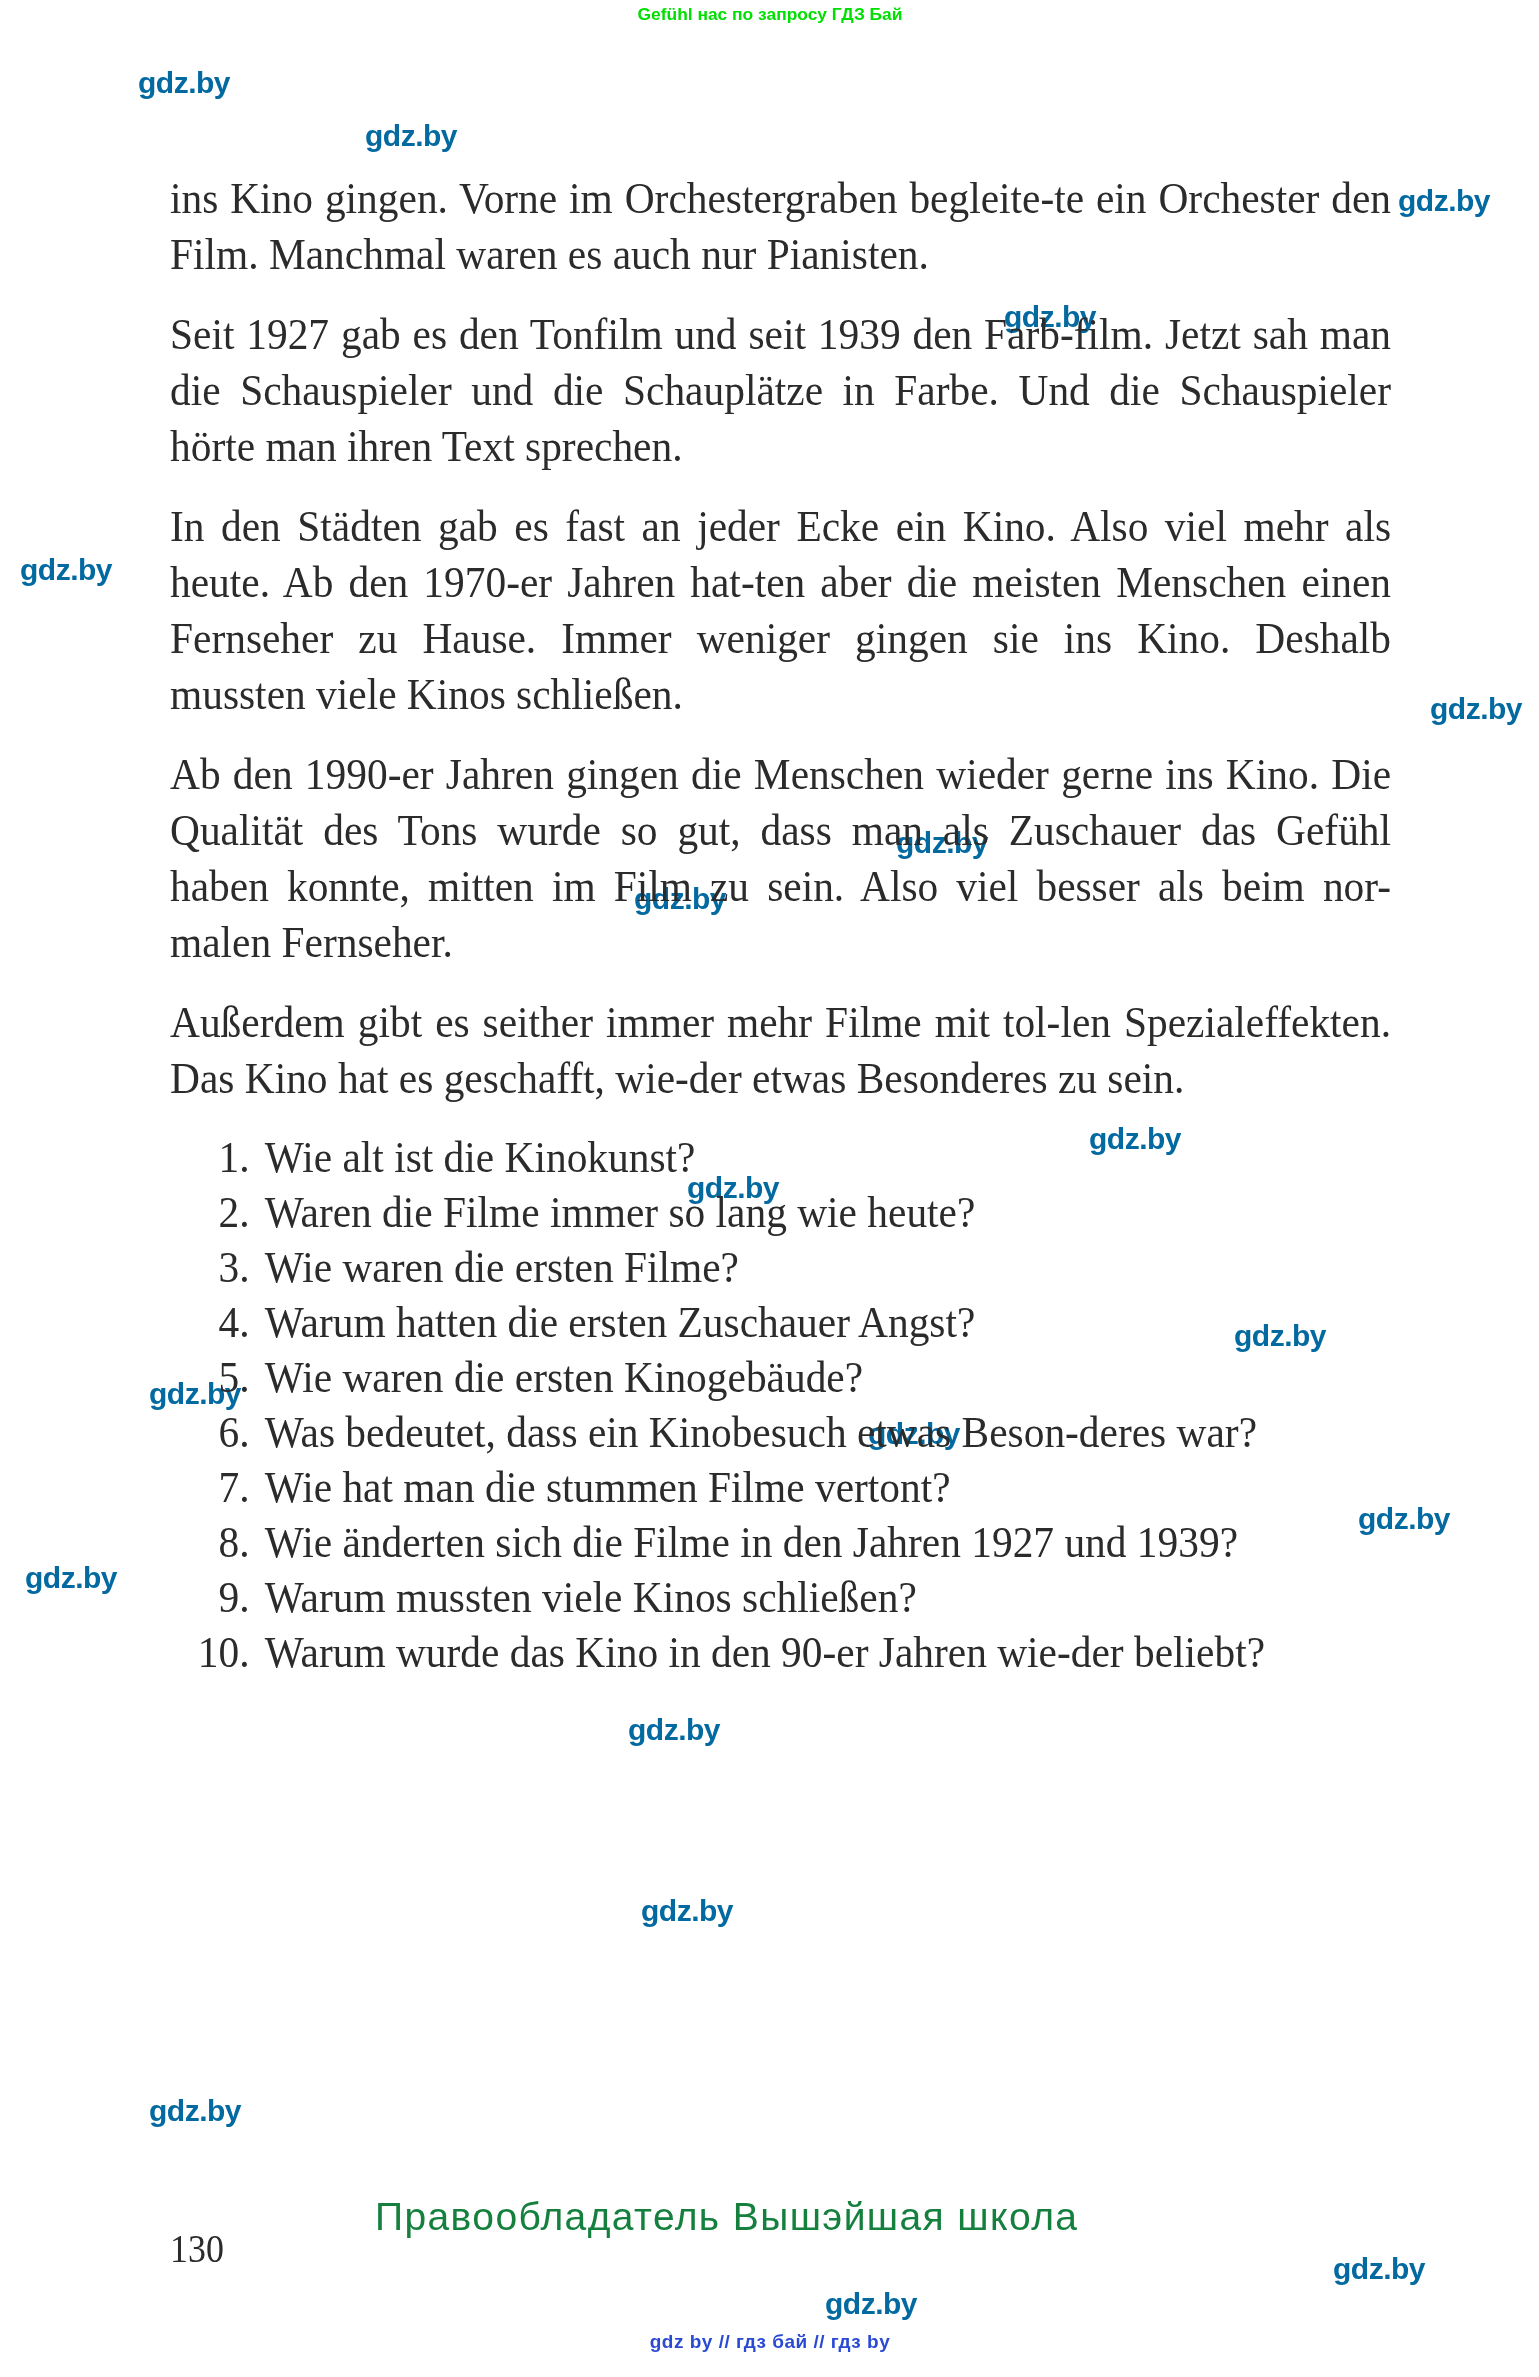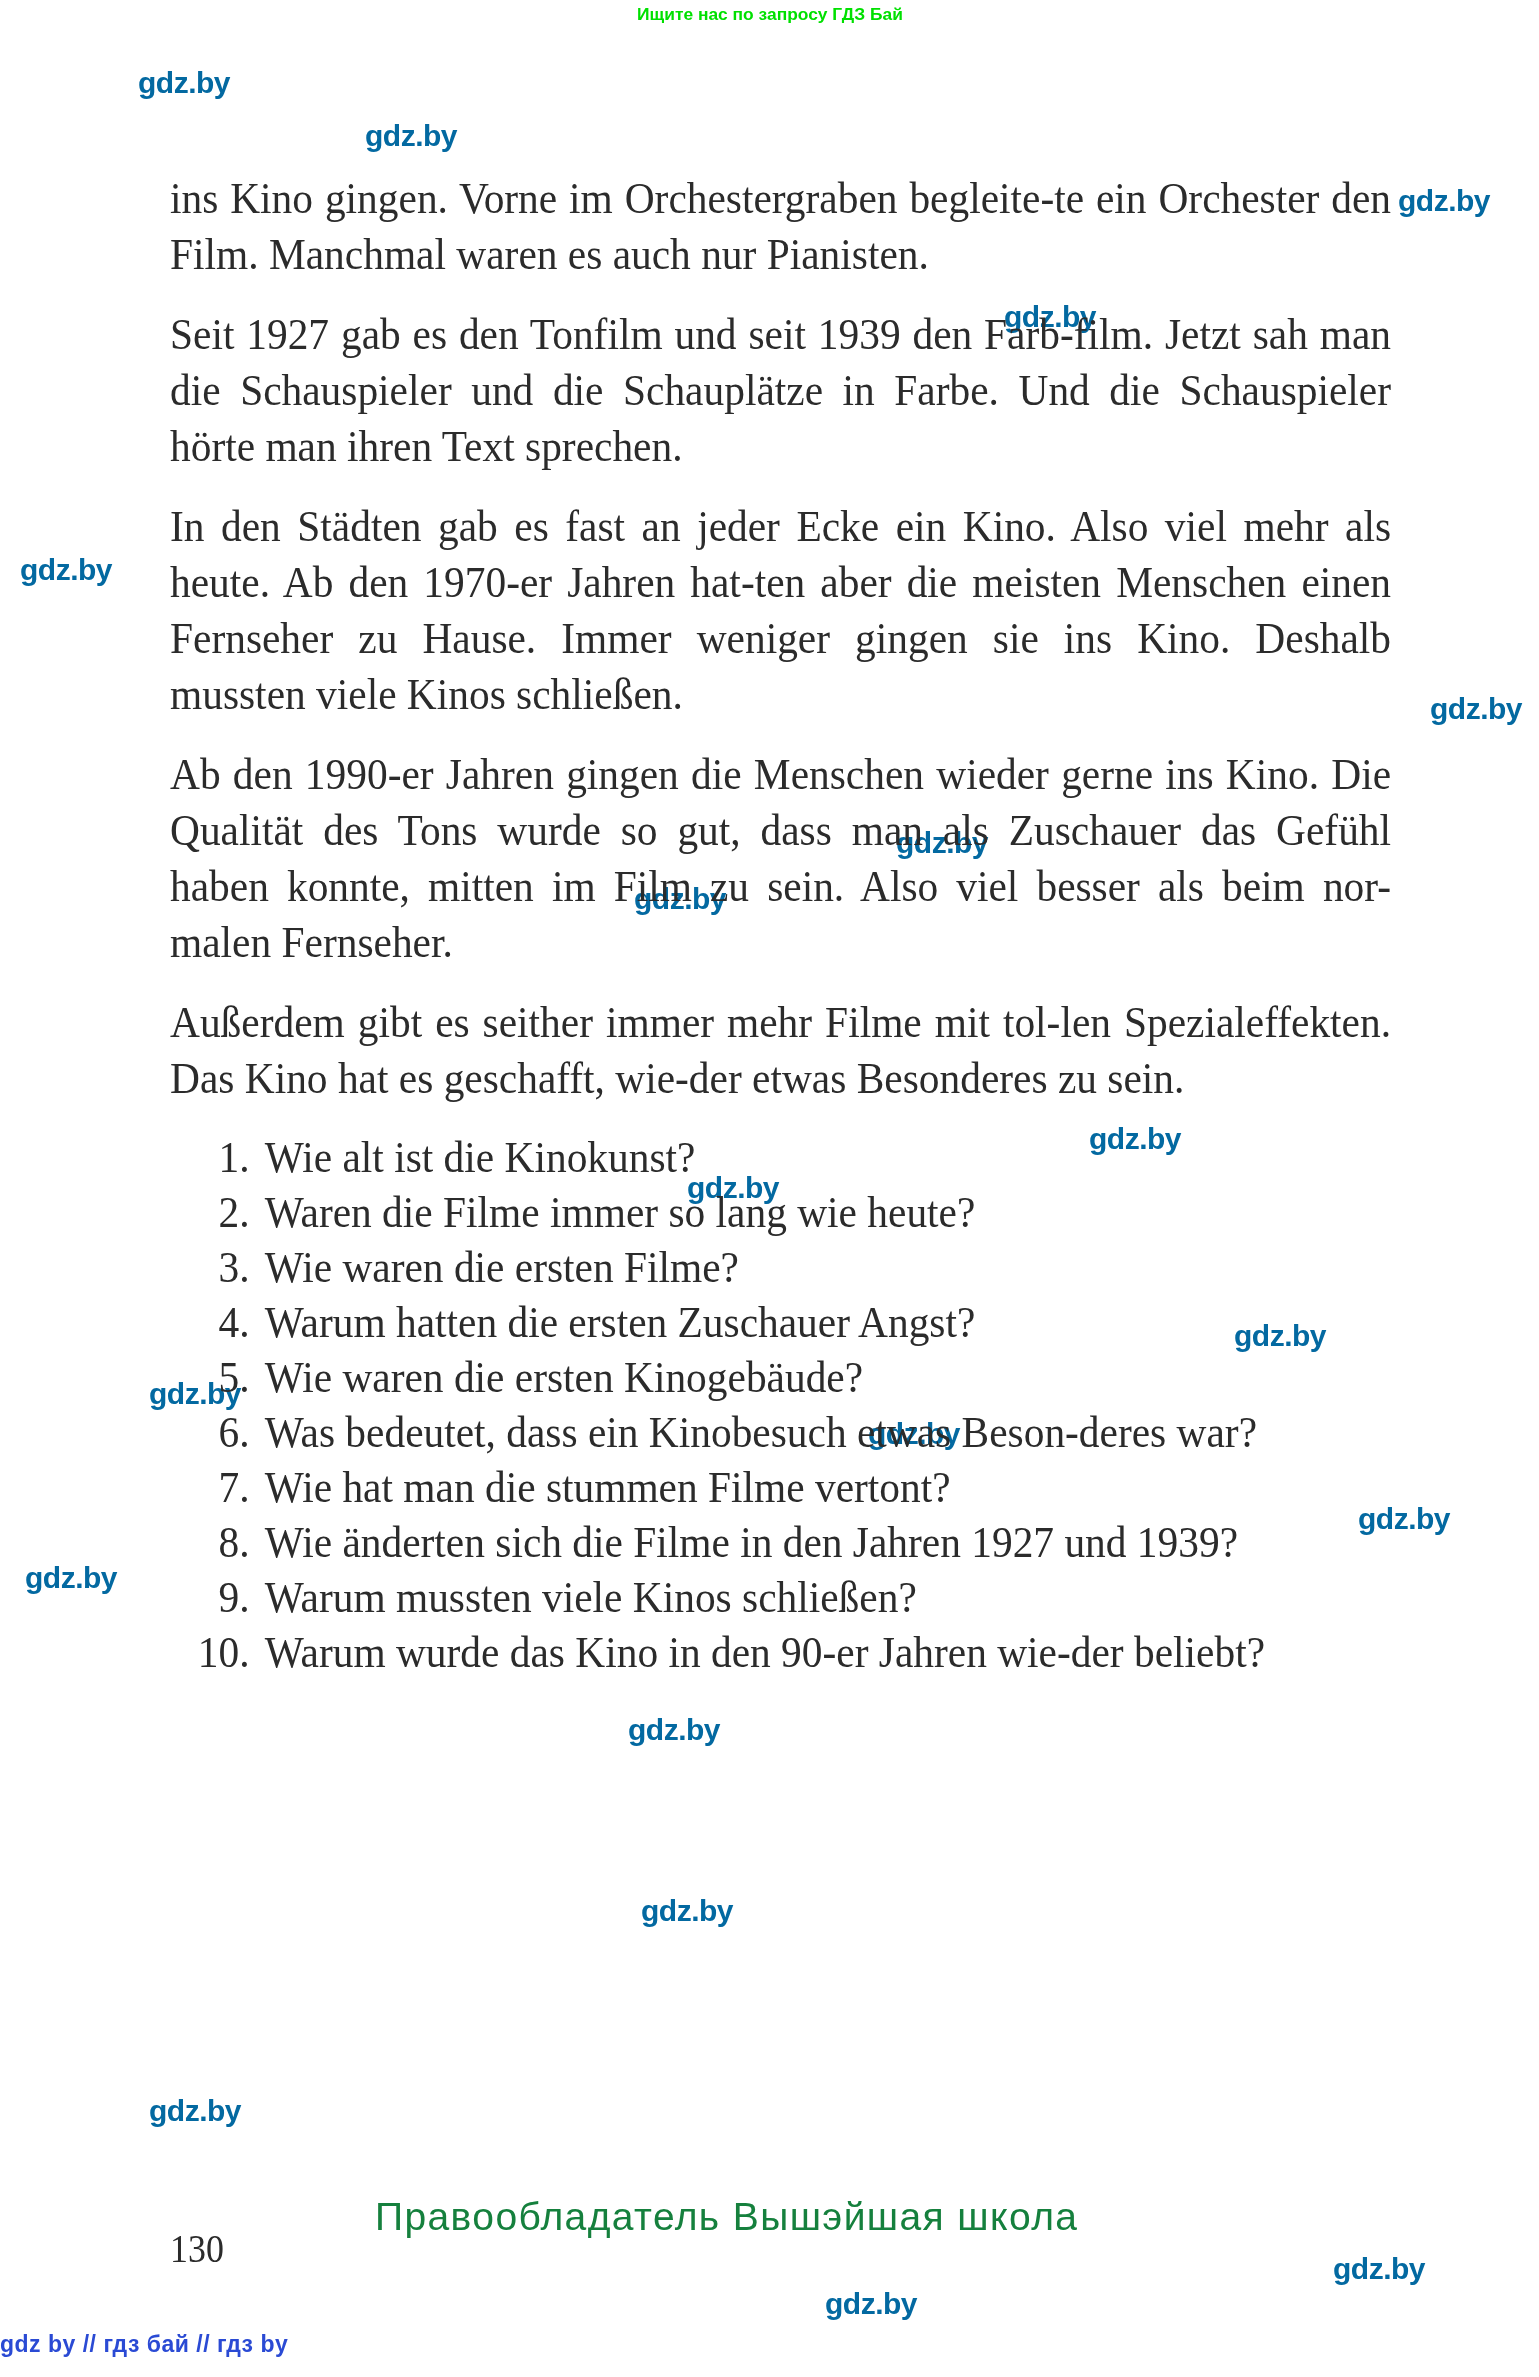--- a/index.html
+++ b/index.html
@@ -115,34 +115,35 @@
     color: #15803d;
     font-family: "Liberation Sans", sans-serif;
     letter-spacing: 1.4px;
     white-space: nowrap;
   }
   .bottomlink {
     position: absolute;
     left: 0;
     top: 2331px;
     width: 100%;
-    font-size: 23px;
+    text-align: center;
+    font-size: 19px;
     color: #2a4ad4;
     font-family: "Liberation Sans", sans-serif;
     font-weight: 600;
     letter-spacing: 0.5px;
     white-space: nowrap;
   }
 </style>
 </head>
 <body>
 
 <div id="page">
 
-  <div class="promo">Ищите нас по запросу ГДЗ Бай</div>
+  <div class="promo">Gefühl нас по запросу ГДЗ Бай</div>
 
   <div id="watermark-layer">
       <div class="wm" style="left: 138px; top: 66px;">gdz.by</div>
       <div class="wm" style="left: 365px; top: 119px;">gdz.by</div>
       <div class="wm" style="left: 1398px; top: 184px;">gdz.by</div>
       <div class="wm" style="left: 1004px; top: 300px;">gdz.by</div>
       <div class="wm" style="left: 20px; top: 553px;">gdz.by</div>
       <div class="wm" style="left: 1430px; top: 692px;">gdz.by</div>
       <div class="wm" style="left: 896px; top: 826px;">gdz.by</div>
       <div class="wm" style="left: 634px; top: 882px;">gdz.by</div>

